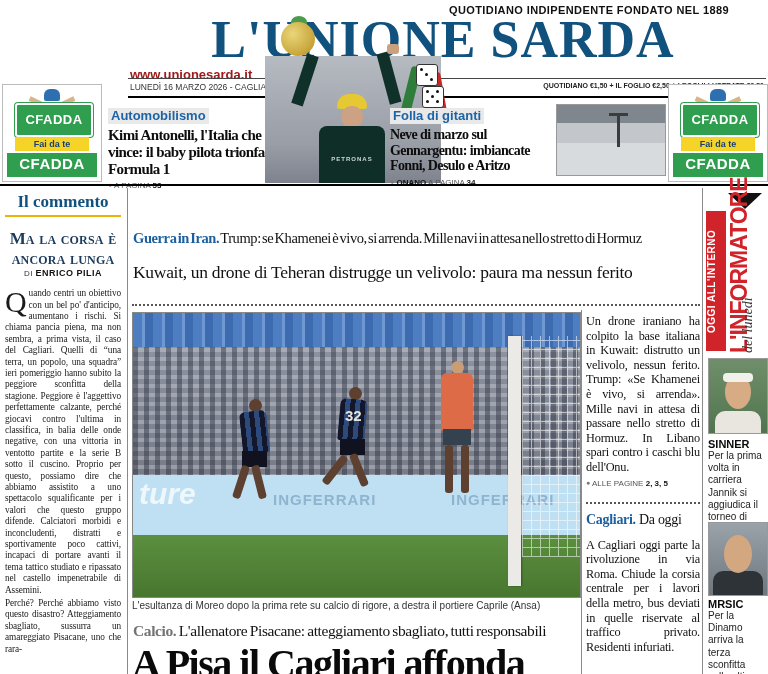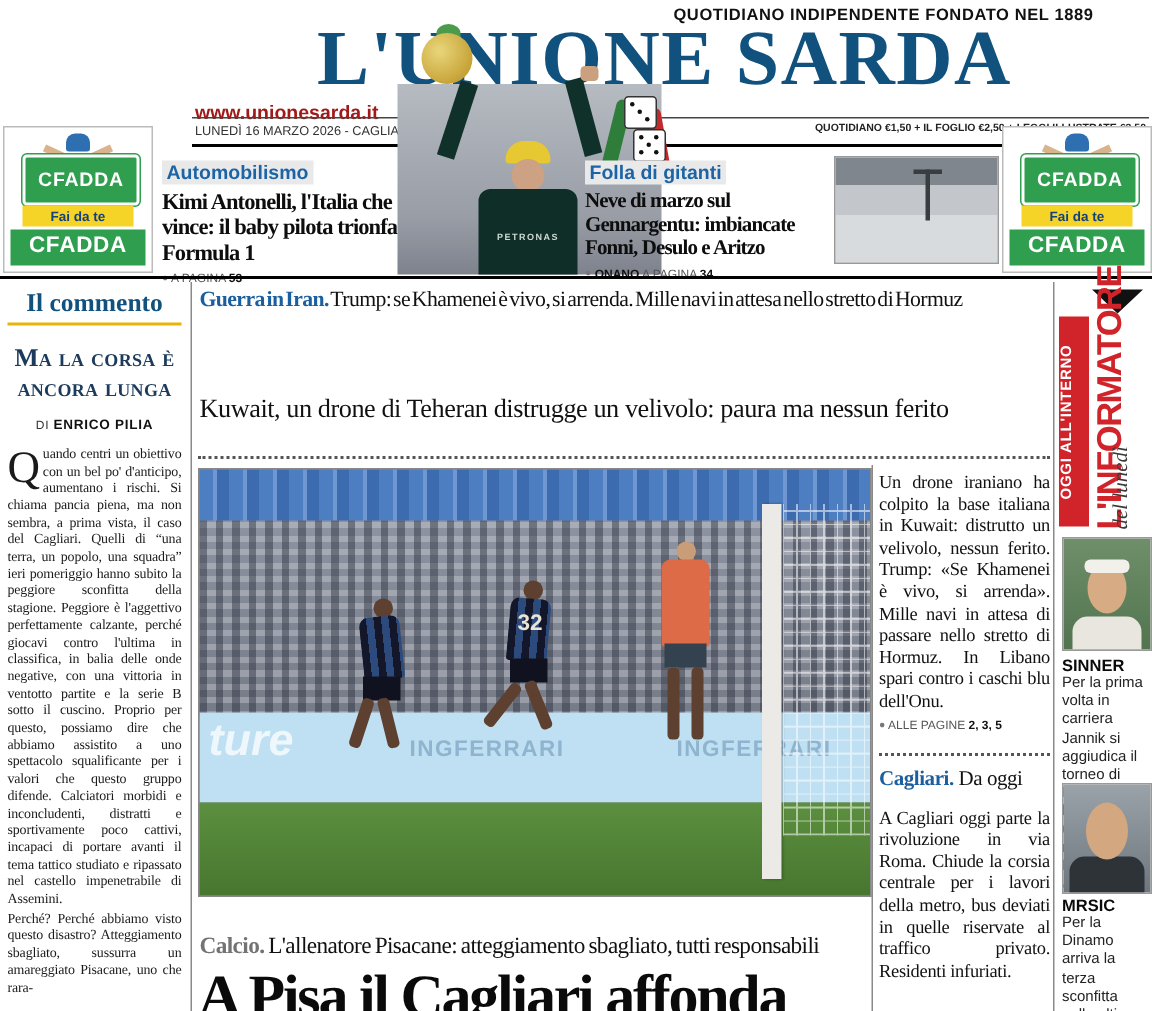--- a/index.html
+++ b/index.html
@@ -71,21 +71,21 @@
   
   .commento-head{font-weight:bold;font-size:17px;color:#10517e;text-align:center;
                  border-bottom:2px solid #eab308;padding-bottom:3px;}
   .commento-title{font-weight:bold;font-variant:small-caps;font-size:17px;line-height:1.15;
                   color:#1b3a5c;text-align:center;letter-spacing:.2px;}
   .commento-byline{font-family:"Liberation Sans",sans-serif;font-size:8px;color:#333;text-align:center;letter-spacing:.5px;}
   .commento-byline b{font-size:9px;color:#111;}
   .commento-body{font-size:9.3px;line-height:11.4px;text-align:justify;color:#1a1a1a;letter-spacing:-.1px;}
   .dropcap{float:left;font-size:30px;line-height:24px;padding:2px 2px 0 0;font-weight:normal;}
   
-  .main-kicker{font-size:14.5px;letter-spacing:-.4px;word-spacing:-2px;white-space:nowrap;}
+  .main-kicker{font-size:14.5px;letter-spacing:-.4px;word-spacing:-2px;white-space:nowrap;margin-top:38px;}
   .main-kicker .lbl{color:#1c5f9e;font-weight:bold;}
   .main-head{font-weight:bold;font-size:40px;letter-spacing:-1.8px;white-space:nowrap;line-height:1;color:#0a0a0a;}
   .main-sub{font-size:17.5px;letter-spacing:-.3px;white-space:nowrap;color:#111;}
   
   .match{top:312px;left:132px;width:447px;height:284px;border:1px solid #888;overflow:hidden;background:#7e8490;}
   .match .seats{position:absolute;top:0;left:0;right:0;height:14%;
      background:repeating-linear-gradient(90deg,#4d7ec2 0 9px,#6f97d1 9px 12px,#3c6bb0 12px 20px);}
   .match .crowd{position:absolute;top:12%;left:0;right:0;height:46%;
      background:
        repeating-linear-gradient(90deg,rgba(40,45,60,.45) 0 5px,rgba(0,0,0,0) 5px 11px),
@@ -229,21 +229,21 @@
   <div class="abs snow">
     <div class="pole"></div>
     <div class="bar"></div>
   </div>
 
   <div class="abs rule-thick" style="top:184px;"></div>
 
   <div class="abs" style="top:192px;left:5px;width:116px;">
     <div class="commento-head">Il commento</div>
     <div class="commento-title" style="margin-top:12px;">Ma la corsa è ancora lunga</div>
-    <div class="commento-byline" style="margin-top:10px;">
+    <div class="commento-byline" style="">
       <span>DI</span>
       <b>ENRICO PILIA</b>
     </div>
     <div class="commento-body" style="margin-top:10px;">
       <span class="dropcap">Q</span><span>uando centri un obiettivo con un bel po' d'anticipo, aumentano i rischi. Si chiama pancia piena, ma non sembra, a prima vista, il caso del Cagliari. Quelli di “una terra, un popolo, una squadra” ieri pomeriggio hanno subito la peggiore sconfitta della stagione. Peggiore è l'aggettivo perfettamente calzante, perché giocavi contro l'ultima in classifica, in balia delle onde negative, con una vittoria in ventotto partite e la serie B sotto il cuscino. Proprio per questo, possiamo dire che abbiamo assistito a uno spettacolo squalificante per i valori che questo gruppo difende. Calciatori morbidi e inconcludenti, distratti e sportivamente poco cattivi, incapaci di portare avanti il tema tattico studiato e ripassato nel castello impenetrabile di Assemini.</span>
     </div>
     <div class="commento-body" style="margin-top:2px;">Perché? Perché abbiamo visto questo disastro? Atteggiamento sbagliato, sussurra un amareggiato Pisacane, uno che rara-</div>
   </div>
   <div class="abs vline" style="top:188px;left:127px;height:486px;"></div>
 
@@ -284,20 +284,21 @@
     <div class="player gk">
       <div class="head" style="top:48px;left:318px;"></div>
       <div class="torso" style="top:60px;left:308px;width:32px;height:58px;"></div>
       <div class="shorts" style="top:116px;left:310px;width:28px;"></div>
       <div class="leg" style="top:132px;left:312px;height:48px;"></div>
       <div class="leg" style="top:132px;left:328px;height:48px;"></div>
     </div>
     <div class="post"></div>
     <div class="net"></div>
   </div>
+  <div class="abs caption" style="top:600px;left:132px;width:447px;">L'esultanza di Moreo dopo la prima rete su calcio di rigore, a destra il portiere Caprile (Ansa)</div>
 
   <div class="abs calcio-kicker" style="top:622px;left:133px;">
     <span class="lbl">Calcio.</span>
     <span>L'allenatore Pisacane: atteggiamento sbagliato, tutti responsabili</span>
   </div>
   <div class="abs calcio-head" style="top:644px;left:132px;">A Pisa il Cagliari affonda</div>
 
   <div class="abs vline" style="top:310px;left:581px;height:364px;"></div>
   <div class="abs" style="top:314px;left:586px;width:114px;">
     <div class="brief-body">Un drone iraniano ha colpito la base italiana in Kuwait: distrutto un velivolo, nessun ferito. Trump: «Se Khamenei è vivo, si arrenda». Mille navi in attesa di passare nello stretto di Hormuz. In Libano spari contro i caschi blu dell'Onu.</div>

